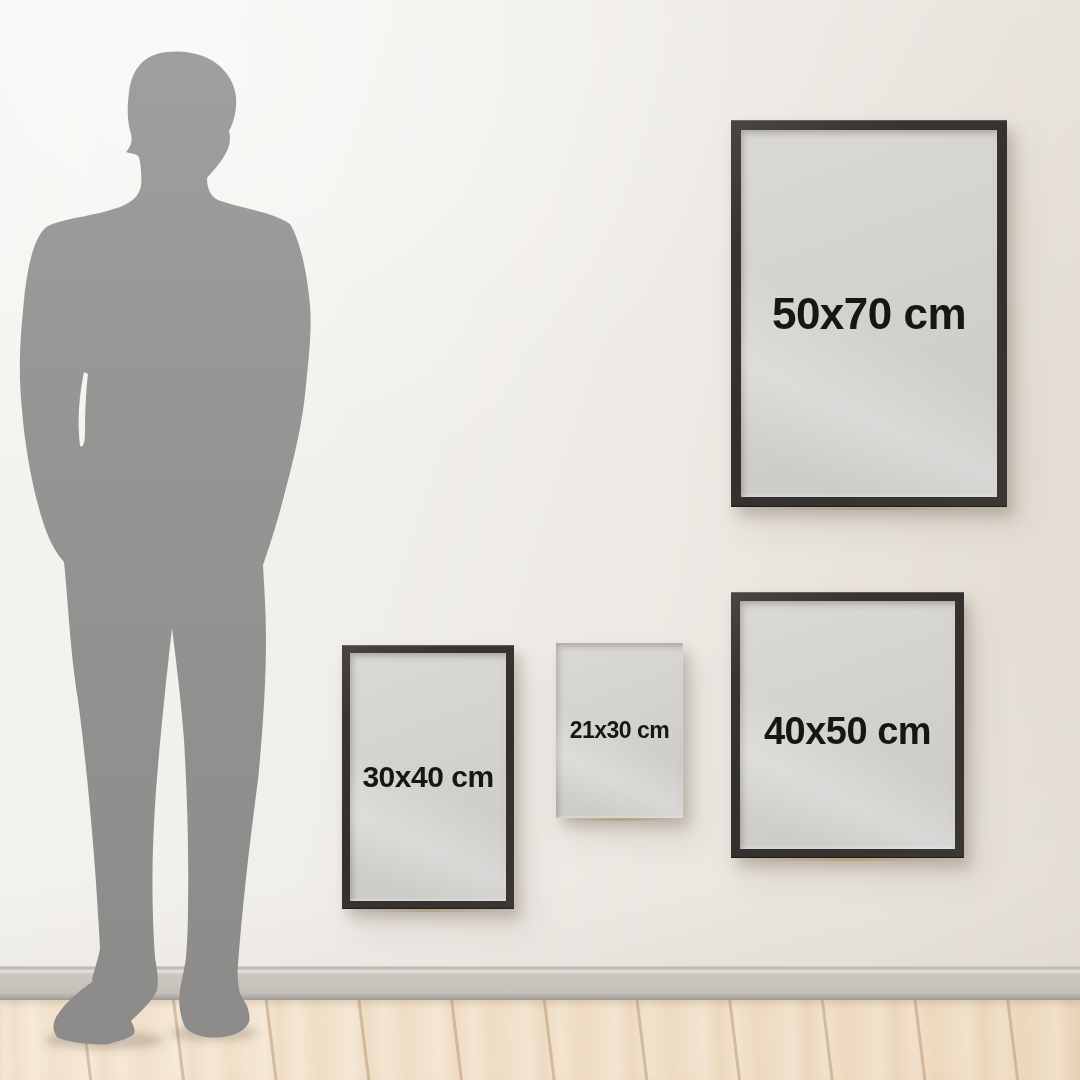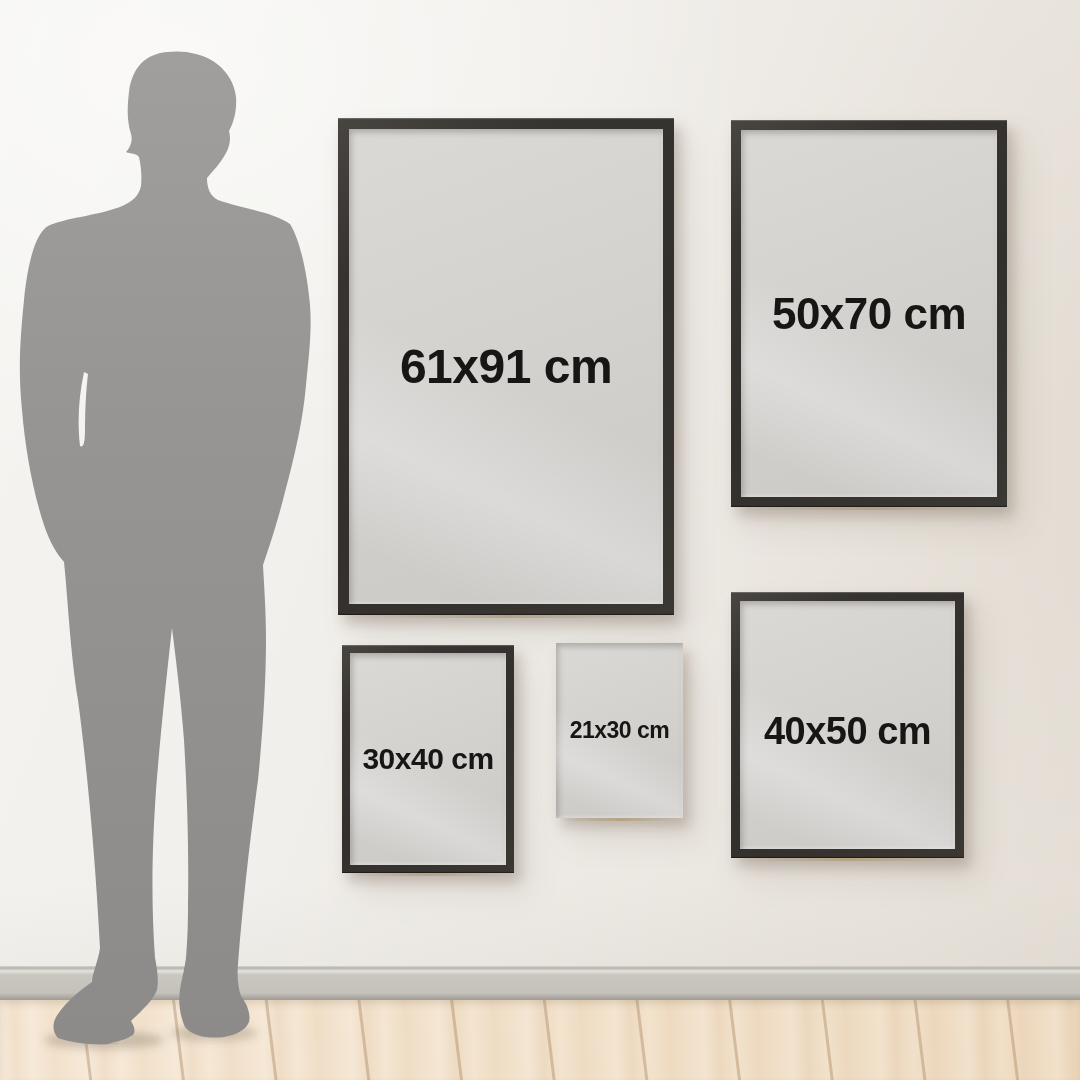--- a/index.html
+++ b/index.html
@@ -59,21 +59,21 @@
       inset -1px -2px 3px rgba(255,255,255,0.40);
   }
   .poster::after{ 
     content:""; position:absolute; inset:0; pointer-events:none;
     background:linear-gradient(205deg, rgba(255,255,255,0) 52%, rgba(255,255,255,0.26) 72%, rgba(255,255,255,0) 90%);
   }
   .size-label{ position:relative; z-index:1; font-weight:700; color:var(--label-text,#171615); letter-spacing:-0.5px; }
 
   .f1{ left:338px; top:118px; width:336px; height:497px; padding:11px; }
   .f2{ left:731px; top:120px; width:276px; height:387px; padding:10px; }
-  .f3{ left:342px; top:645px; width:172px; height:228px; padding:8px;  }
+  .f3{ left:342px; top:645px; width:172px; height:264px; padding:8px;  }
   .f4{ left:556px; top:643px; width:127px; height:175px; padding:0;  }
   .f5{ left:731px; top:592px; width:233px; height:266px; padding:9px;  }
   .s1{ font-size:48px; }
   .s2{ font-size:44px;text-align:right; }
   .s3{ font-size:30px; }
   .s4{ font-size:23px; }
   .s5{ font-size:38px; transform:translateY(6px); }
 </style>
 </head>
 <body>
@@ -145,25 +145,20 @@
       C 234 78 220 60 196 54
       C 186 51 176 51 167 52
       Z
       M 84 372
       C 79 396 77 420 80 446
       C 83 448 85 444 85 430
       C 85 410 86 390 88 374
       Z"></path>
   </svg>
 
-  <div class="frame f1">
-    <div class="poster">
-      <span class="size-label s1">61x91 cm</span>
-    </div>
-  </div>
 
   <div class="frame f2">
     <div class="poster">
       <span class="size-label s2">50x70 cm</span>
     </div>
   </div>
 
   <div class="frame f3">
     <div class="poster">
       <span class="size-label s3">30x40 cm</span>

